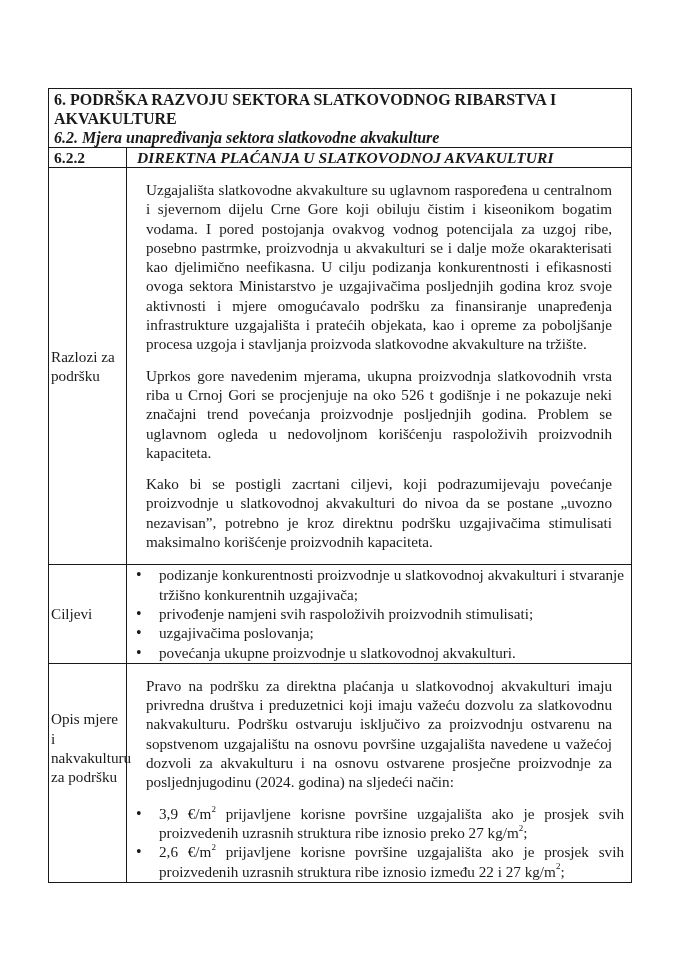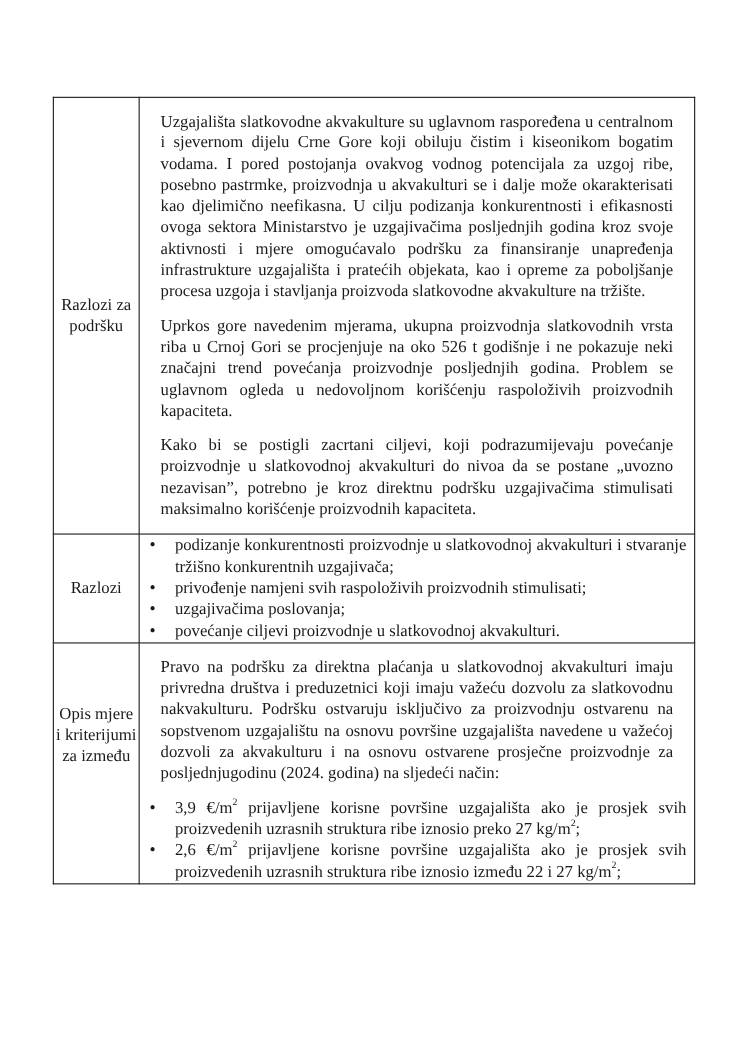--- a/index.html
+++ b/index.html
@@ -53,21 +53,21 @@
     }
     .measure-title {
       font-weight: bold;
       font-style: italic;
       font-size: 15.5px;
       padding: 0 0 0 10px !important;
       line-height: 19px;
       letter-spacing: 0.1px;
     }
     .row-label {
-      text-align: center;
+      text-align: left;
       vertical-align: middle !important;
       padding: 0 2px !important;
     }
     .justified {
       text-align: justify;
       text-align-last: left;
       hyphens: none;
       padding: 0 7px 1px 7px !important;
     }
     .justified p {
@@ -100,41 +100,51 @@
   </style>
 </head>
 <body>
 
 <table class="doc-table">
   <colgroup>
     <col class="col-label">
     <col>
   </colgroup>
   <tbody>
+      <tr>
+    <td colspan="2" class="section-header">
+      <span class="title">6. PODRŠKA RAZVOJU SEKTORA SLATKOVODNOG RIBARSTVA I AKVAKULTURE</span>
+      <span class="subtitle">6.2. Mjera unapređivanja sektora slatkovodne akvakulture</span>
+    </td>
+  </tr>
+  <tr>
+    <td class="measure-code">6.2.2</td>
+    <td class="measure-title">DIREKTNA PLAĆANJA U SLATKOVODNOJ AKVAKULTURI</td>
+  </tr>
   <tr style="height:370px;">
     <td class="row-label">Razlozi za podršku</td>
     <td class="justified">
       <p>Uzgajališta slatkovodne akvakulture su uglavnom raspoređena u centralnom i sjevernom dijelu Crne Gore koji obiluju čistim i kiseonikom bogatim vodama. I pored postojanja ovakvog vodnog potencijala za uzgoj ribe, posebno pastrmke, proizvodnja u akvakulturi se i dalje može okarakterisati kao djelimično neefikasna. U cilju podizanja konkurentnosti i efikasnosti ovoga sektora Ministarstvo je uzgajivačima posljednjih godina kroz svoje aktivnosti i mjere omogućavalo podršku za finansiranje unapređenja infrastrukture uzgajališta i pratećih objekata, kao i opreme za poboljšanje procesa uzgoja i stavljanja proizvoda slatkovodne akvakulture na tržište.</p>
       <p>Uprkos gore navedenim mjerama, ukupna proizvodnja slatkovodnih vrsta riba u Crnoj Gori se procjenjuje na oko 526 t godišnje i ne pokazuje neki značajni trend povećanja proizvodnje posljednjih godina. Problem se uglavnom ogleda u nedovoljnom korišćenju raspoloživih proizvodnih kapaciteta.</p>
       <p>Kako bi se postigli zacrtani ciljevi, koji podrazumijevaju povećanje proizvodnje u slatkovodnoj akvakulturi do nivoa da se postane „uvozno nezavisan”, potrebno je kroz direktnu podršku uzgajivačima stimulisati maksimalno korišćenje proizvodnih kapaciteta.</p>
     </td>
   </tr>
   <tr>
-    <td class="row-label">Razlozi</td>
+    <td class="row-label">Ciljevi</td>
     <td class="justified">
       <ul class="bullets">
         <li>podizanje konkurentnosti proizvodnje u slatkovodnoj akvakulturi i stvaranje tržišno konkurentnih uzgajivača;</li>
         <li>privođenje namjeni svih raspoloživih proizvodnih stimulisati;</li>
         <li>uzgajivačima poslovanja;</li>
-        <li>povećanje ciljevi proizvodnje u slatkovodnoj akvakulturi.</li>
+        <li>povećanja ukupne proizvodnje u slatkovodnoj akvakulturi.</li>
       </ul>
     </td>
   </tr>
   <tr>
-    <td class="row-label" style="padding-bottom:50px !important;">Opis mjere i kriterijumi za između</td>
+    <td class="row-label" style="padding-bottom:50px !important;">Opis mjere i nakvakulturu za podršku</td>
     <td class="justified">
       <p>Pravo na podršku za direktna plaćanja u slatkovodnoj akvakulturi imaju privredna društva i preduzetnici koji imaju važeću dozvolu za slatkovodnu nakvakulturu. Podršku ostvaruju isključivo za proizvodnju ostvarenu na sopstvenom uzgajalištu na osnovu površine uzgajališta navedene u važećoj dozvoli za akvakulturu i na osnovu ostvarene prosječne proizvodnje za posljednjugodinu (2024. godina) na sljedeći način:</p>
       <ul class="bullets">
         <li><span>3,9 €/m</span><sup>2</sup><span> prijavljene korisne površine uzgajališta ako je prosjek svih proizvedenih uzrasnih struktura ribe iznosio preko 27 kg/m</span><sup>2</sup><span>;</span></li>
         <li><span>2,6 €/m</span><sup>2</sup><span> prijavljene korisne površine uzgajališta ako je prosjek svih proizvedenih uzrasnih struktura ribe iznosio između 22 i 27 kg/m</span><sup>2</sup><span>;</span></li>
       </ul>
     </td>
   </tr>
 </tbody>
   </table>

